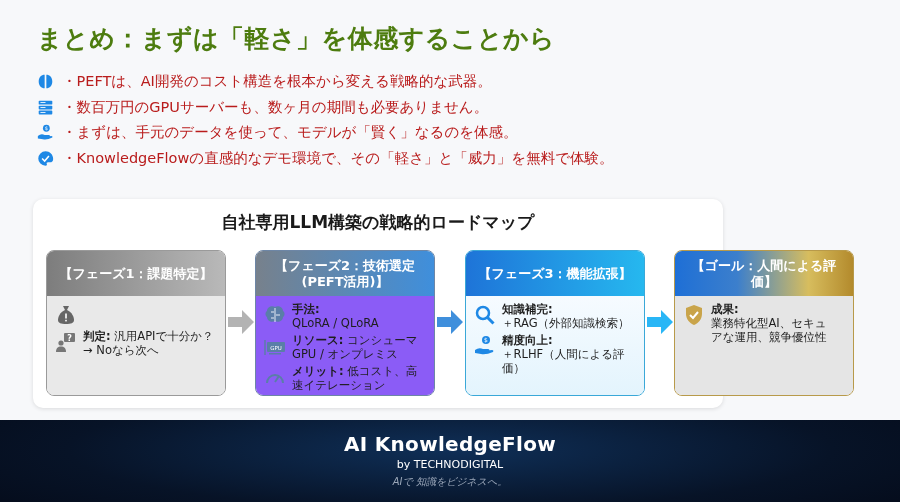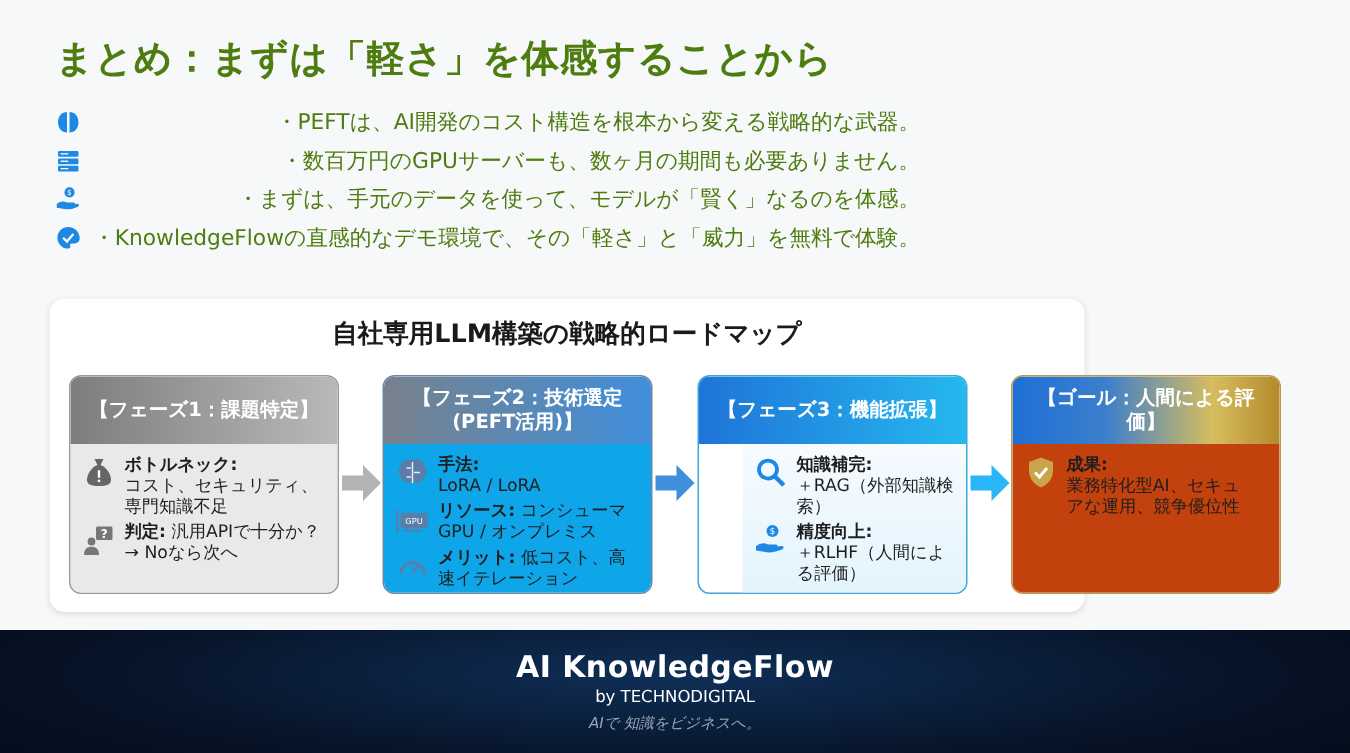--- a/index.html
+++ b/index.html
@@ -11,21 +11,21 @@
     color: #1e2430;
   }
   .title {
     position: absolute; left: 37px; top: 22px;
     font-size: 25px; font-weight: bold; color: #4d7c0f;
     letter-spacing: 0.5px; white-space: nowrap;
   }
   .bullets { position: absolute; left: 36px; top: 69px; }
   .bullet {
     display: flex; align-items: center; height: 25.5px;
-    font-size: 14.5px; color: #4d7c0f; white-space: nowrap; justify-content: space-between;
+    font-size: 14.5px; color: #b91c1c; white-space: nowrap;
   }
   .bullet .ic { width: 18px; height: 18px; margin-right: 8px; display: inline-flex; align-items: center; justify-content: center; }
   .bullet .ic svg { width: 17px; height: 17px; }
 
   .panel {
     position: absolute; left: 33px; top: 199px; width: 690px; height: 209px;
     background: #ffffff; border-radius: 10px;
     box-shadow: 0 1px 4px rgba(0,0,0,0.12);
   }
   .panel-title {
@@ -45,27 +45,27 @@
   .row .ric { width: 22px; height: 22px; flex: 0 0 22px; margin-right: 6px; margin-top: 2px; }
   .row .ric svg { width: 22px; height: 22px; }
   .row .txt { font-size: 11.5px; line-height: 14px; color: #1e1e1e; }
   .row .txt b { font-weight: bold; }
 
   .c1 { left: 13px; border-color: #9a9a9a; }
   .c1 .card-head { background: linear-gradient(90deg, #7d7d7d, #b9b9b9); }
   .c1 .card-body { background: #e9e9e9; }
   .c2 { left: 222px; border-color: #6d86a6; }
   .c2 .card-head { background: linear-gradient(90deg, #77818c, #3f8fdc); }
-  .c2 .card-body { background: #0ea5e9; }
+  .c2 .card-body { background: #8b5cf6; }
   .c3 { left: 432px; border-color: #3aa8d8; }
   .c3 .card-head { background: linear-gradient(90deg, #1e74d8, #26b8ef); }
-  .c3 .card-body { background: linear-gradient(180deg, #f6fbff, #e3f4fd); margin-left: 29px; }
+  .c3 .card-body { background: linear-gradient(180deg, #f6fbff, #e3f4fd); }
   .c4 { left: 641px; border-color: #b89a4a; }
   .c4 .card-head { background: linear-gradient(90deg, #1e6fd6 0%, #3c7fcc 35%, #d7bd5e 75%, #b38a2c 100%); }
-  .c4 .card-body { background: #c2410c; }
+  .c4 .card-body { background: #e5e5e5; }
 
   .arrow { position: absolute; top: 108px; width: 30px; height: 30px; }
   .a1 { left: 193px; }
   .a2 { left: 402px; }
   .a3 { left: 612px; }
 
   .footer {
     position: absolute; left: 0; top: 420px; width: 900px; height: 100px;
     background: radial-gradient(ellipse at 50% 30%, #0f2f57 0%, #071327 60%, #040a18 100%);
     text-align: center; color: #fff;
@@ -130,21 +130,20 @@
     <div class="card-body">
       <div class="row">
         <span class="ric">
           <svg viewBox="0 0 22 22">
               <path d="M8 2h6l-2 4h-2z" fill="#666"></path>
               <path d="M10 6h2c5 2 7 7 7 10 0 3-3 4-8 4s-8-1-8-4c0-3 2-8 7-10z" fill="#666"></path>
               <rect x="10.2" y="9.5" width="1.6" height="5" fill="#fff"></rect>
               <rect x="10.2" y="15.8" width="1.6" height="1.6" fill="#fff"></rect>
             </svg>
         </span>
-        <span class="txt"><b>ボトルネック:</b><br><span>コスト、セキュリティ、専門知識不足</span></span>
       </div>
       <div class="row">
         <span class="ric">
           <svg viewBox="0 0 22 22">
               <rect x="9" y="2" width="11" height="9" rx="1" fill="#777"></rect>
               <text x="14.5" y="9.5" font-size="8" text-anchor="middle" fill="#fff" font-family="DejaVu Sans, sans-serif" font-weight="bold">?</text>
               <circle cx="6" cy="12" r="2.6" fill="#777"></circle>
               <path d="M1 21c0-4 2-5.5 5-5.5s5 1.5 5 5.5z" fill="#777"></path>
             </svg>
         </span>
@@ -160,21 +159,21 @@
   <div class="card c2">
     <div class="card-head">【フェーズ2：技術選定 (PEFT活用)】</div>
     <div class="card-body">
       <div class="row">
         <span class="ric">
           <svg viewBox="0 0 22 22">
               <path d="M11 3c-3-2-8 0-8 4-2 1-2 5 0 6 0 4 5 6 8 4 3 2 8 0 8-4 2-1 2-5 0-6 0-4-5-6-8-4z" fill="#5a7ea8"></path>
               <path d="M11 4v14M7 8h3M12 11h4M7 14h3" stroke="#e6ecf4" stroke-width="1"></path>
             </svg>
         </span>
-        <span class="txt"><b>手法:</b><br><span>LoRA / LoRA</span></span>
+        <span class="txt"><b>手法:</b><br><span>QLoRA / QLoRA</span></span>
       </div>
       <div class="row">
         <span class="ric">
           <svg viewBox="0 0 22 22">
               <path d="M1 5v15" stroke="#5a7ea8" stroke-width="1.5"></path>
               <rect x="3" y="7" width="18" height="10" rx="1" fill="#5a7ea8"></rect>
               <text x="12" y="14.5" font-size="5.5" text-anchor="middle" fill="#fff" font-family="DejaVu Sans, sans-serif">GPU</text>
               <rect x="5" y="18" width="12" height="1.5" fill="#5a7ea8"></rect>
             </svg>
         </span>

